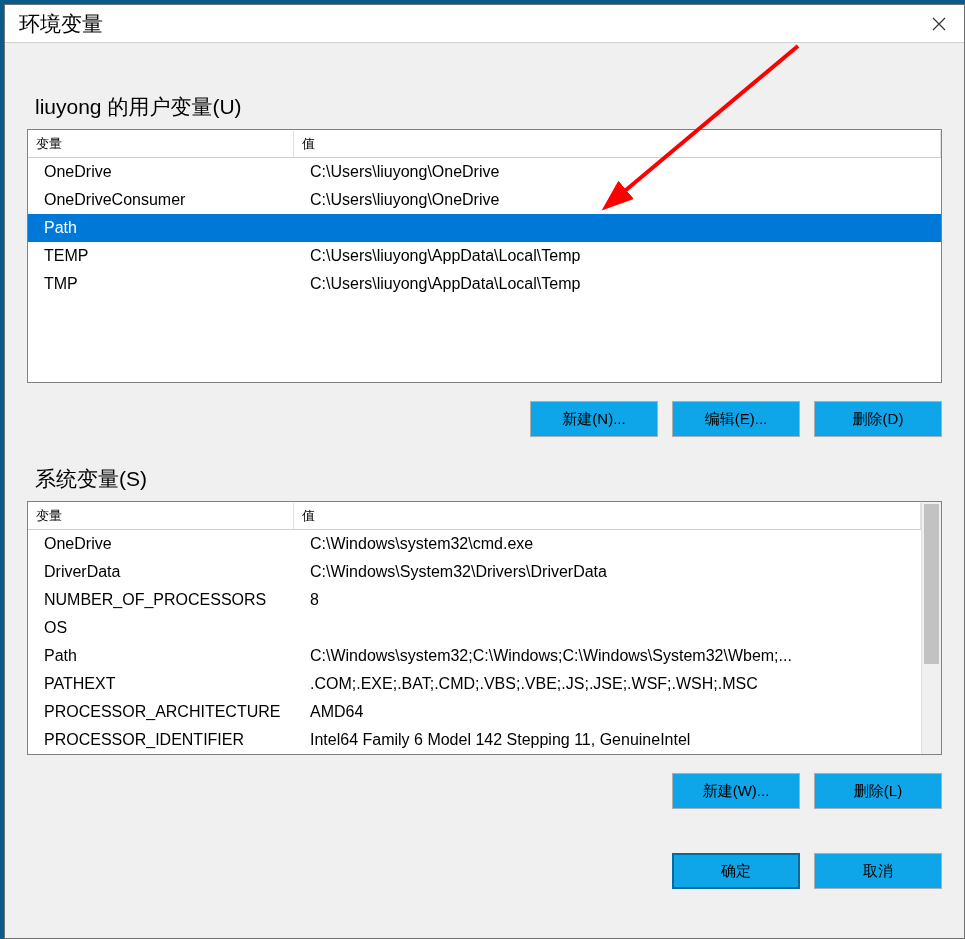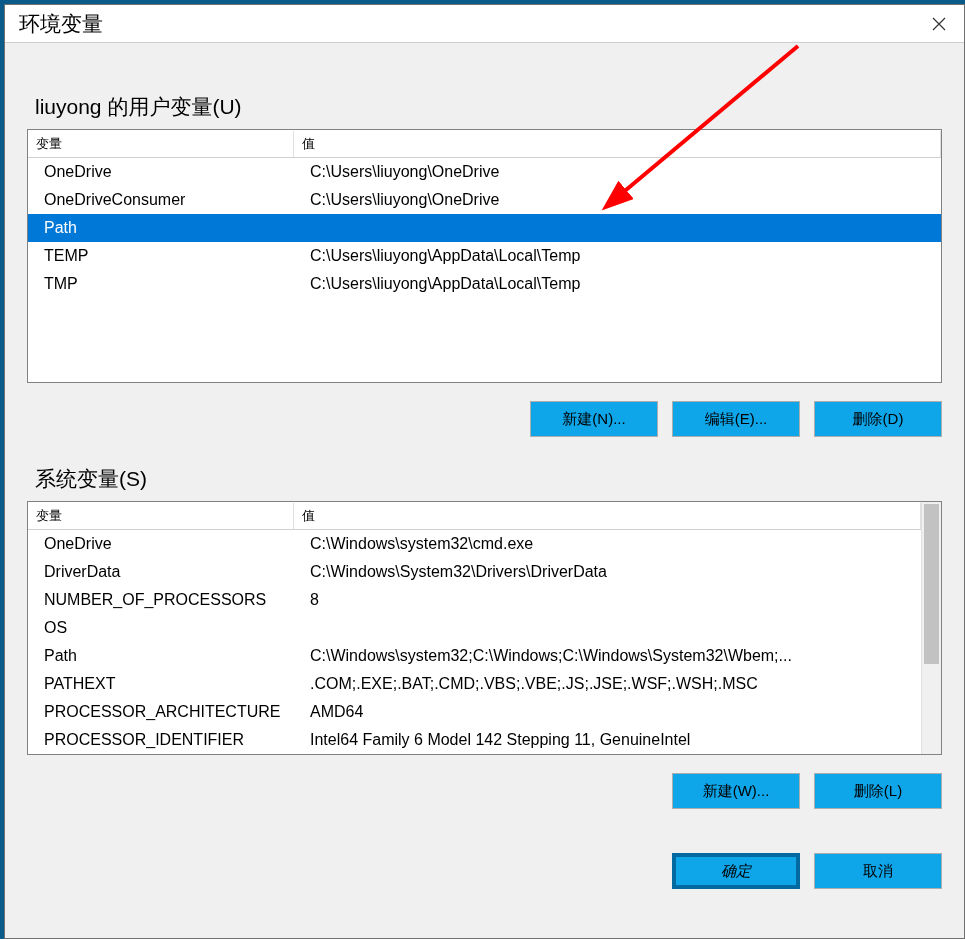--- a/index.html
+++ b/index.html
@@ -92,21 +92,21 @@
 }
 button.win {
   width: 128px;
   height: 36px;
   background: #0ea5e9;
   border: 1px solid #adadad;
   font-family: inherit;
   font-size: 15px;
   cursor: pointer;
 }
-button.win.default { border: 4px solid #0369a1; font-style: italic; }
+button.win.default { border: 2px solid #0369a1; }
 .arrow-annot {
   position: absolute;
   top: 40px;
   left: 560px;
   pointer-events: none;
 }
 </style>
 </head>
 <body>
 

